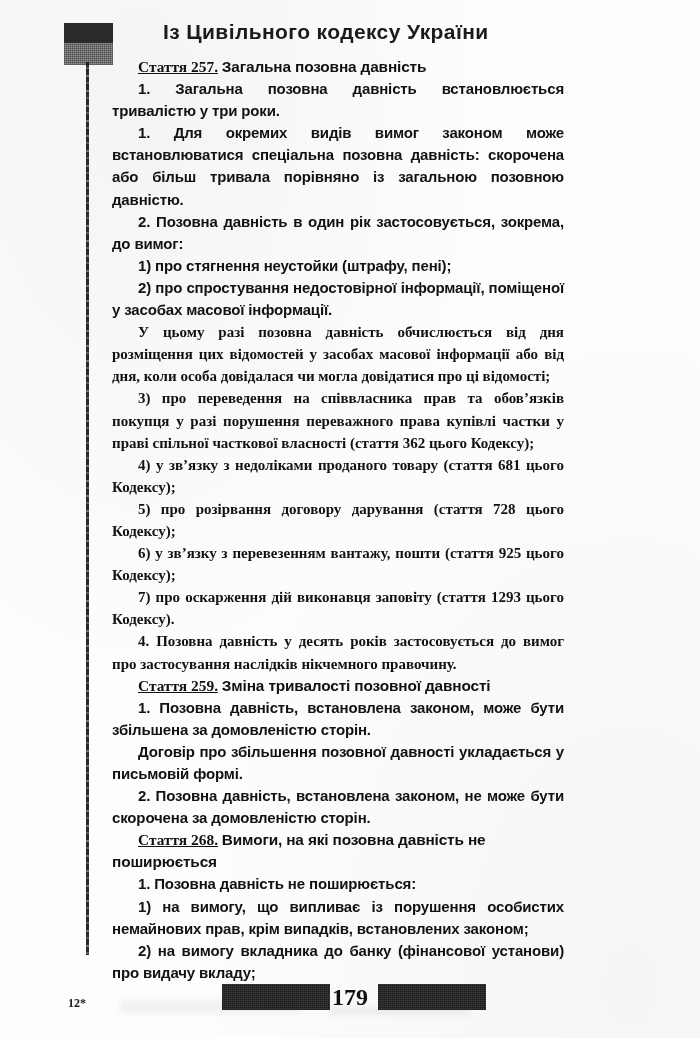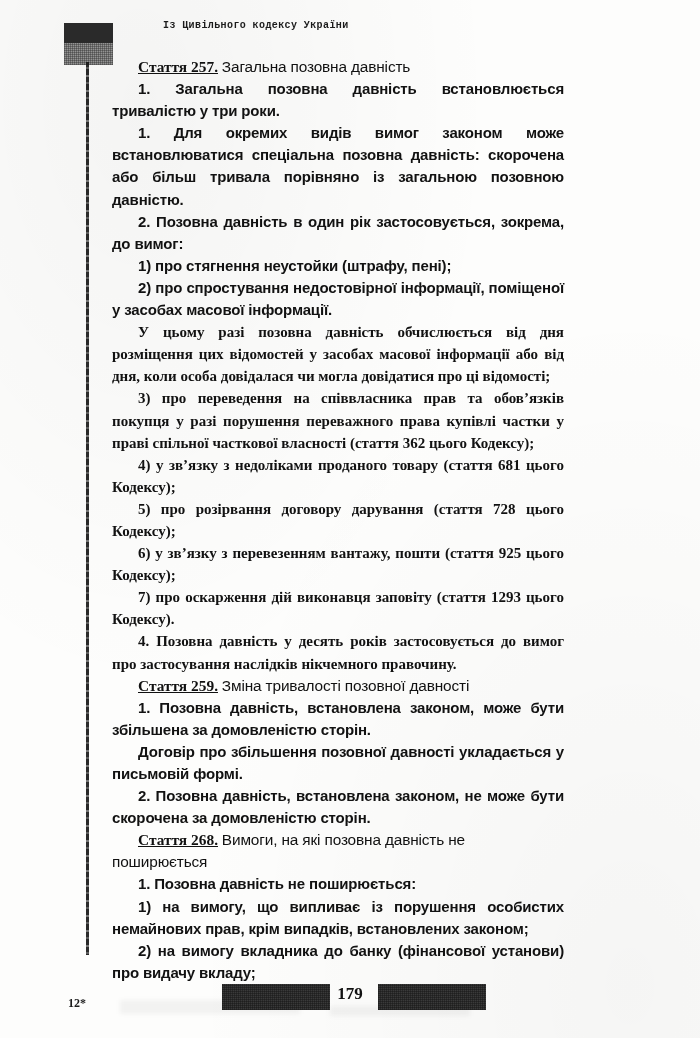--- a/index.html
+++ b/index.html
@@ -25,23 +25,23 @@
   .page {
     position: absolute;
     inset: 0;
   }
 
   
   .running-head {
     position: absolute;
     left: 163px;
     top: 20px;
-    font-family: Liberation Mono, monospace;
-    font-weight: bold;
-    font-size: 10px;
+    font-family: Liberation Sans, sans-serif;
+    font-weight: bold;
+    font-size: 21px;
     letter-spacing: 0.4px;
     color: #1b1b1b;
     white-space: nowrap;
   }
 
   
   .margin-mark {
     position: absolute;
     left: 64px;
     top: 23px;
@@ -114,21 +114,21 @@
     text-indent: 26px;
     color: #111111;
     font-family: "Liberation Serif", "DejaVu Serif", serif;
   }
   .heading .art {
     font-weight: bold;
     font-family: "Liberation Serif", "DejaVu Serif", serif;
     text-decoration: underline;
   }
   .heading .ttl {
-    font-weight: normal;
+    font-weight: bold;
     font-family: "Liberation Sans", "DejaVu Sans", sans-serif;
     letter-spacing: -0.15px;
     margin-top: 36px;
   }
 
   
   .serifish {
     font-family: "Liberation Serif", "DejaVu Serif", serif;
     font-weight: bold;
     letter-spacing: 0px;
@@ -146,21 +146,21 @@
     color: #1c1c1c;
   }
   .folio {
     position: absolute;
     left: 0;
     top: 6px;
     width: 700px;
     text-align: center;
     font-family: "Liberation Serif", "DejaVu Serif", serif;
     font-weight: bold;
-    font-size: 17px;
+    font-size: 24px;
     color: #111111;
   }
   .foot-bar {
     position: absolute;
     top: 6px;
     height: 26px;
     background:
       repeating-linear-gradient(0deg, rgba(0,0,0,0.55) 0 1px, rgba(0,0,0,0.18) 1px 2px),
       repeating-linear-gradient(90deg, rgba(0,0,0,0.50) 0 1px, rgba(0,0,0,0.15) 1px 2px),
       #3b3b3b;

